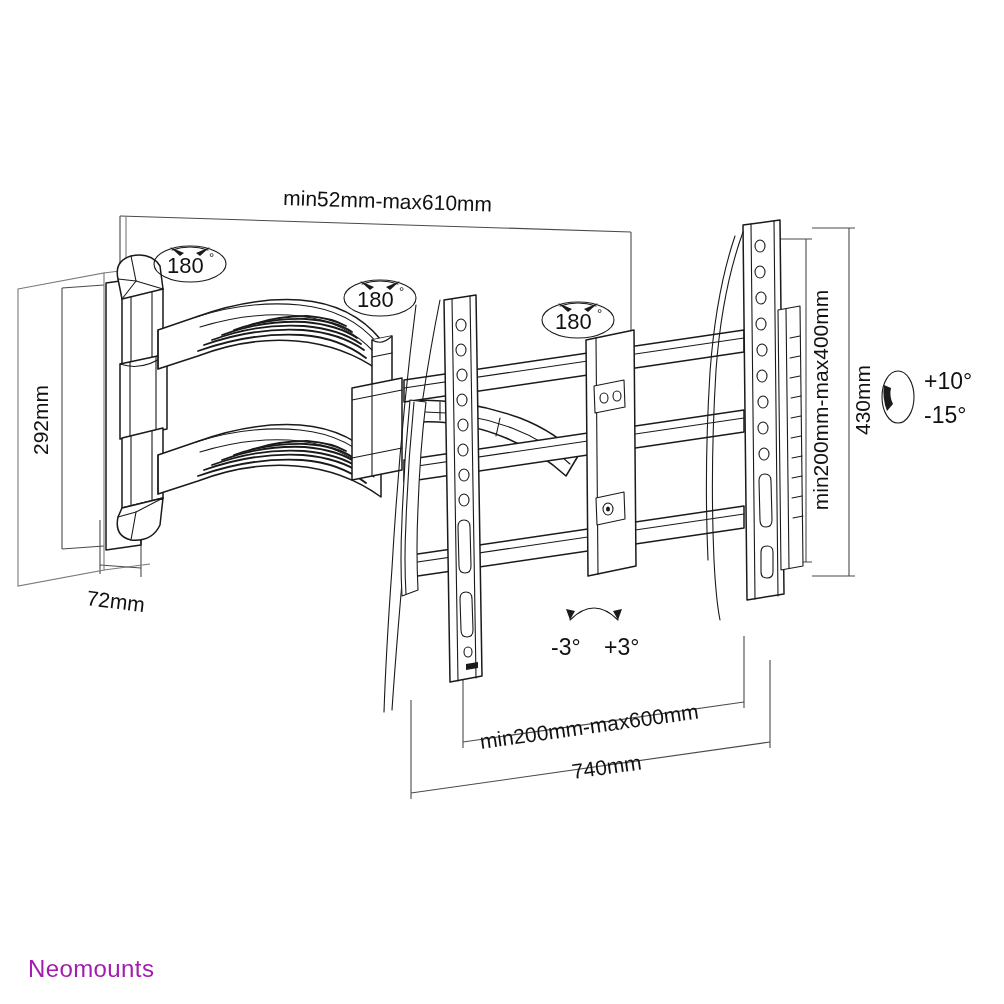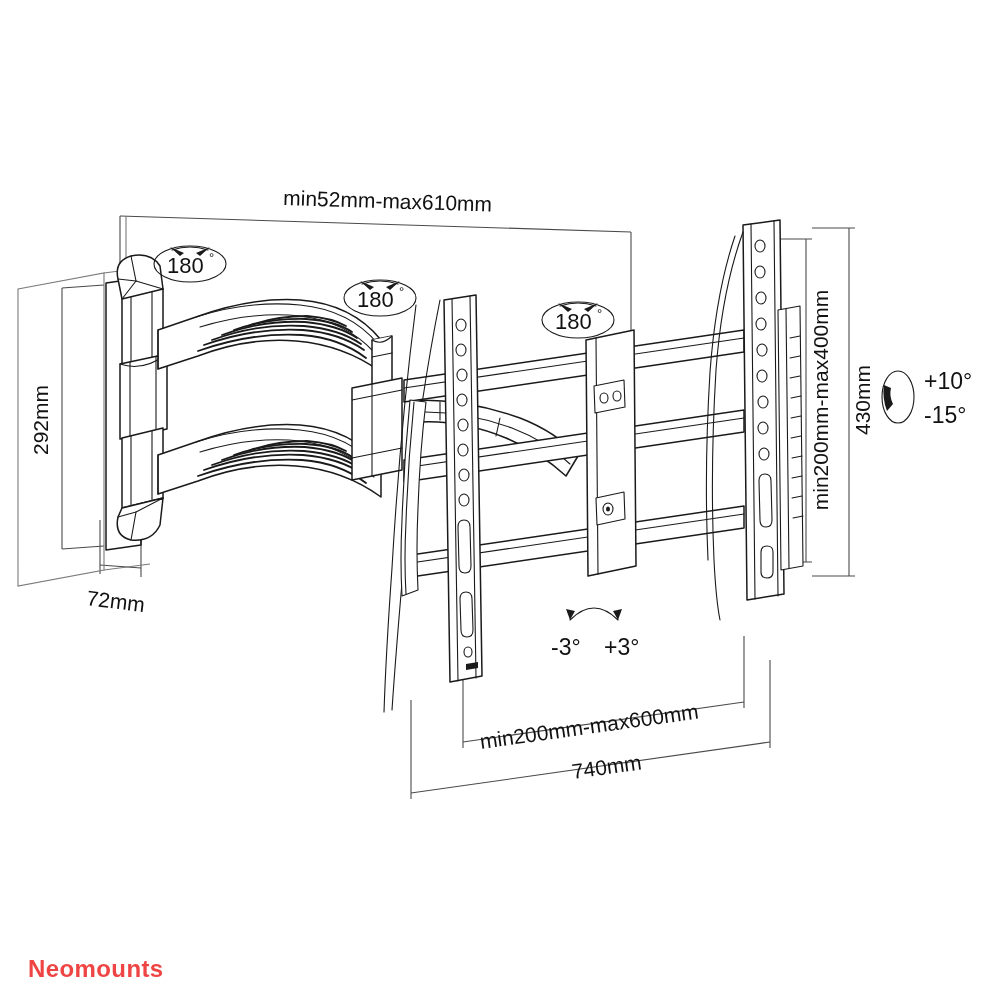--- a/index.html
+++ b/index.html
@@ -25,24 +25,23 @@
     top: 0;
     width: 1004px;
     height: 1004px;
   }
   .brand {
     position: absolute;
     left: 28px;
     top: 955px;
     font-size: 24px;
     letter-spacing: 0.4px;
-    color: #ef4444;
+    color: #a21caf;
     font-family: "Liberation Sans", sans-serif;
     user-select: none;
-    font-weight: bold;
   }
   
   text {
     font-family: "Liberation Sans", sans-serif;
     fill: #111111;
   }
   .dim-text { font-size: 21px; }
   .ang-text { font-size: 23px; }
   .badge-text { font-size: 22px; }
   .badge-deg { font-size: 13px; }

